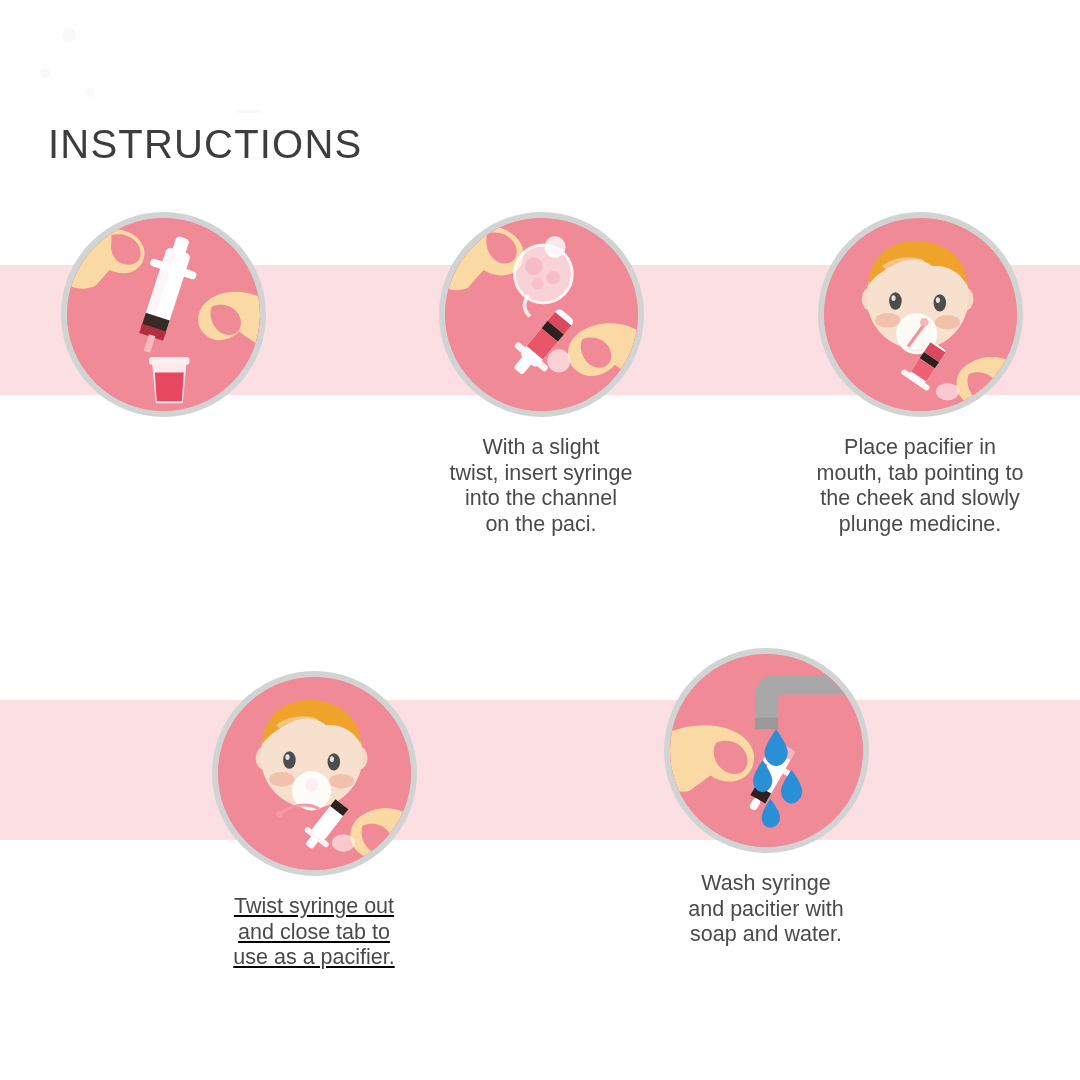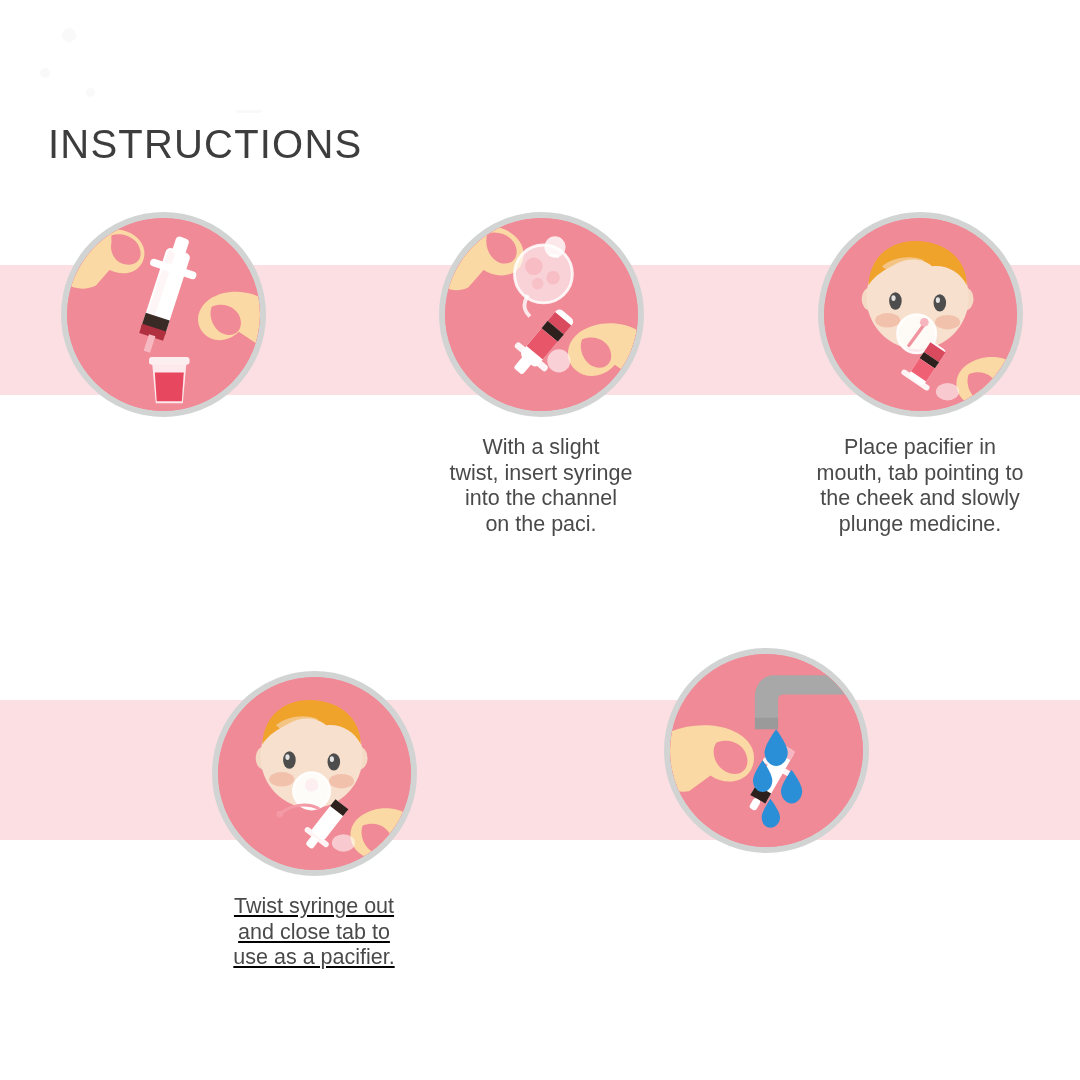--- a/index.html
+++ b/index.html
@@ -285,15 +285,18 @@
 
           <g fill="#2b8fd8">
             <path d="M110 78 C 110 78, 98 94, 98 102 C 98 110, 104 116, 110 116 C 116 116, 122 110, 122 102 C 122 94, 110 78, 110 78 Z"></path>
             <path d="M96 110 C 96 110, 86 124, 86 131 C 86 138, 91 143, 96 143 C 101 143, 106 138, 106 131 C 106 124, 96 110, 96 110 Z"></path>
             <path d="M126 120 C 126 120, 115 135, 115 142 C 115 149, 120 155, 126 155 C 132 155, 137 149, 137 142 C 137 135, 126 120, 126 120 Z"></path>
             <path d="M104 150 C 104 150, 95 163, 95 169 C 95 176, 99 180, 104 180 C 109 180, 114 176, 114 169 C 114 163, 104 150, 104 150 Z"></path>
           </g>
         </g>
       </svg>
     </div>
+    <div class="caption">Wash syringe
+and pacitier with
+soap and water.</div>
   </div>
 
 </div>
 
 </body></html>

